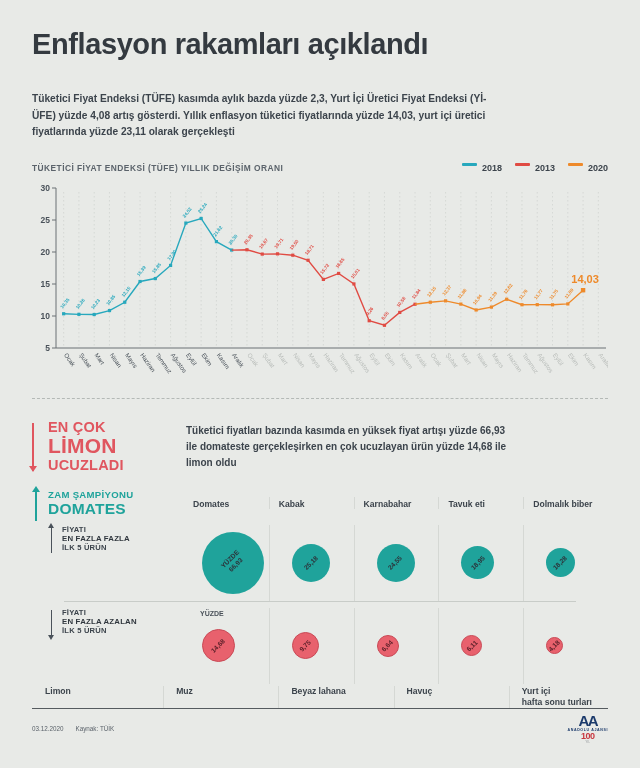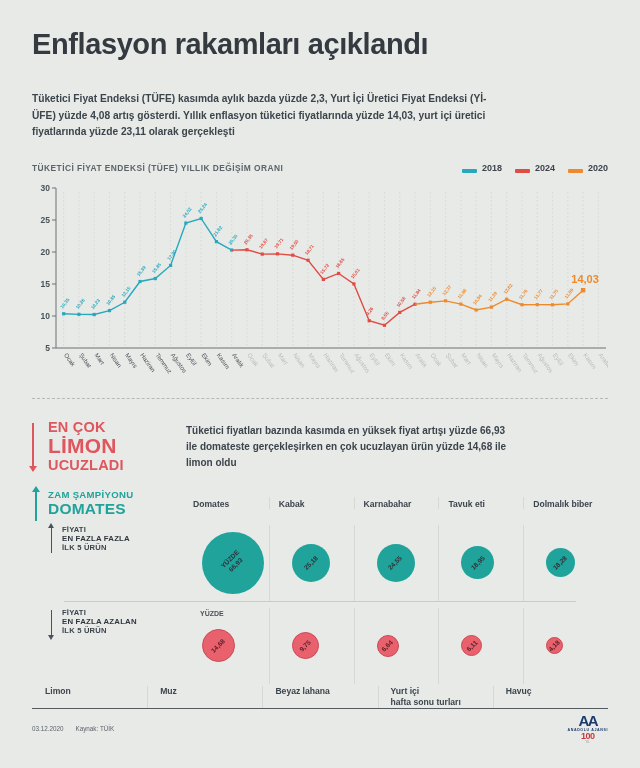--- a/index.html
+++ b/index.html
@@ -26,21 +26,21 @@
   
   .chart-head {
     margin-top: 22px; display: flex; align-items: center;
     justify-content: space-between;
     gap: 26px;
   }
   .chart-title {
     font-size: 8.4px; letter-spacing: 0.45px; color: #5b636b; font-weight: 700;
   }
   .legend { display: flex; gap: 13px; align-items: center; }
-  .legend-item { display: flex; align-items: flex-end; gap: 5px; }
+  .legend-item { display: flex; align-items: flex-start; gap: 5px; }
   .legend-swatch { width: 15px; height: 3.5px; border-radius: 1px; display: block; }
   .legend-label { font-size: 9px; font-weight: 700; color: #3c444c; }
 
   
   .chart-wrap { position: relative; margin-top: 7px; height: 212px; }
   .chart-svg { display: block; }
 
   
   .dash-div {
     margin-top: 6px;
@@ -122,21 +122,21 @@
   .yuzde-tag {
     position: absolute; font-size: 7px; font-weight: 700; color: #4a525a;
   }
 
   .thin-div { border-top: 1px solid #c8ccc8; margin-left: 32px; margin-right: 32px; }
 
   .names-row { display:flex; margin-top: 2px; flex-direction: column;}
   .names-left { width: 152px; }
   .names-cells { flex:1; display:grid; grid-template-columns: repeat(5,1fr); }
   .ncell { padding-left: 12px; border-left: 1px solid transparent; }
-  .ncell + .ncell { border-left: 1px solid #d5d8d4; }
+  .ncell + .ncell { border-left: 1px solid #d5d8d4; margin-left: 16px; }
   .nlbl { font-size: 8.6px; color:#3c444c; font-weight:600; line-height:1.35; white-space: pre-line;}
 
   
   .footer-line { border-top: 1.2px solid #555b5f; margin: 0 32px; }
   .footer { display:flex; align-items:center; justify-content: space-between; padding: 4px 32px 0;}
   .fmeta { font-size: 6.3px; color:#5b636b; display:flex; gap: 12px;}
   .logo { text-align:center; }
   .logo-aa { font-size: 15px; font-weight: bold; color:#1b3a6b; letter-spacing:-1.5px; line-height:1;}
   .logo-sub { font-size: 3.6px; color:#1b3a6b; letter-spacing: 0.6px; font-weight:700;}
   .logo-100 { font-size: 9px; color:#c8373f; font-weight:bold; letter-spacing:-0.5px; line-height:1;}
@@ -152,21 +152,21 @@
 
   <div class="chart-head">
     <div class="chart-title">TÜKETİCİ FİYAT ENDEKSİ (TÜFE) YILLIK DEĞİŞİM ORANI</div>
     <div class="legend">
       <div class="legend-item">
         <span class="legend-swatch" style="background:#27a8bd"></span>
         <span class="legend-label">2018</span>
       </div>
       <div class="legend-item">
         <span class="legend-swatch" style="background:#e04b43"></span>
-        <span class="legend-label">2024</span>
+        <span class="legend-label">2013</span>
       </div>
       <div class="legend-item">
         <span class="legend-swatch" style="background:#ee8a2b"></span>
         <span class="legend-label">2020</span>
       </div>
     </div>
   </div>
 
   <div class="chart-wrap">
     <svg class="chart-svg" id="chart" width="576" height="212" viewBox="0 0 576 212">
@@ -455,25 +455,25 @@
       <div class="ncell">
           <div class="nlbl">Limon</div>
         </div>
       <div class="ncell">
           <div class="nlbl">Muz</div>
         </div>
       <div class="ncell">
           <div class="nlbl">Beyaz lahana</div>
         </div>
       <div class="ncell">
+          <div class="nlbl">Havuç</div>
+        </div>
+      <div class="ncell">
           <div class="nlbl">Yurt içi
 hafta sonu turları</div>
-        </div>
-      <div class="ncell">
-          <div class="nlbl">Havuç</div>
         </div>
     </div>
   </div>
 </div>
 
 <div style="position:absolute; left:0; bottom:24px; width:640px;">
   <div class="footer-line"></div>
   <div class="footer">
     <div class="fmeta">
       <span>03.12.2020</span>

